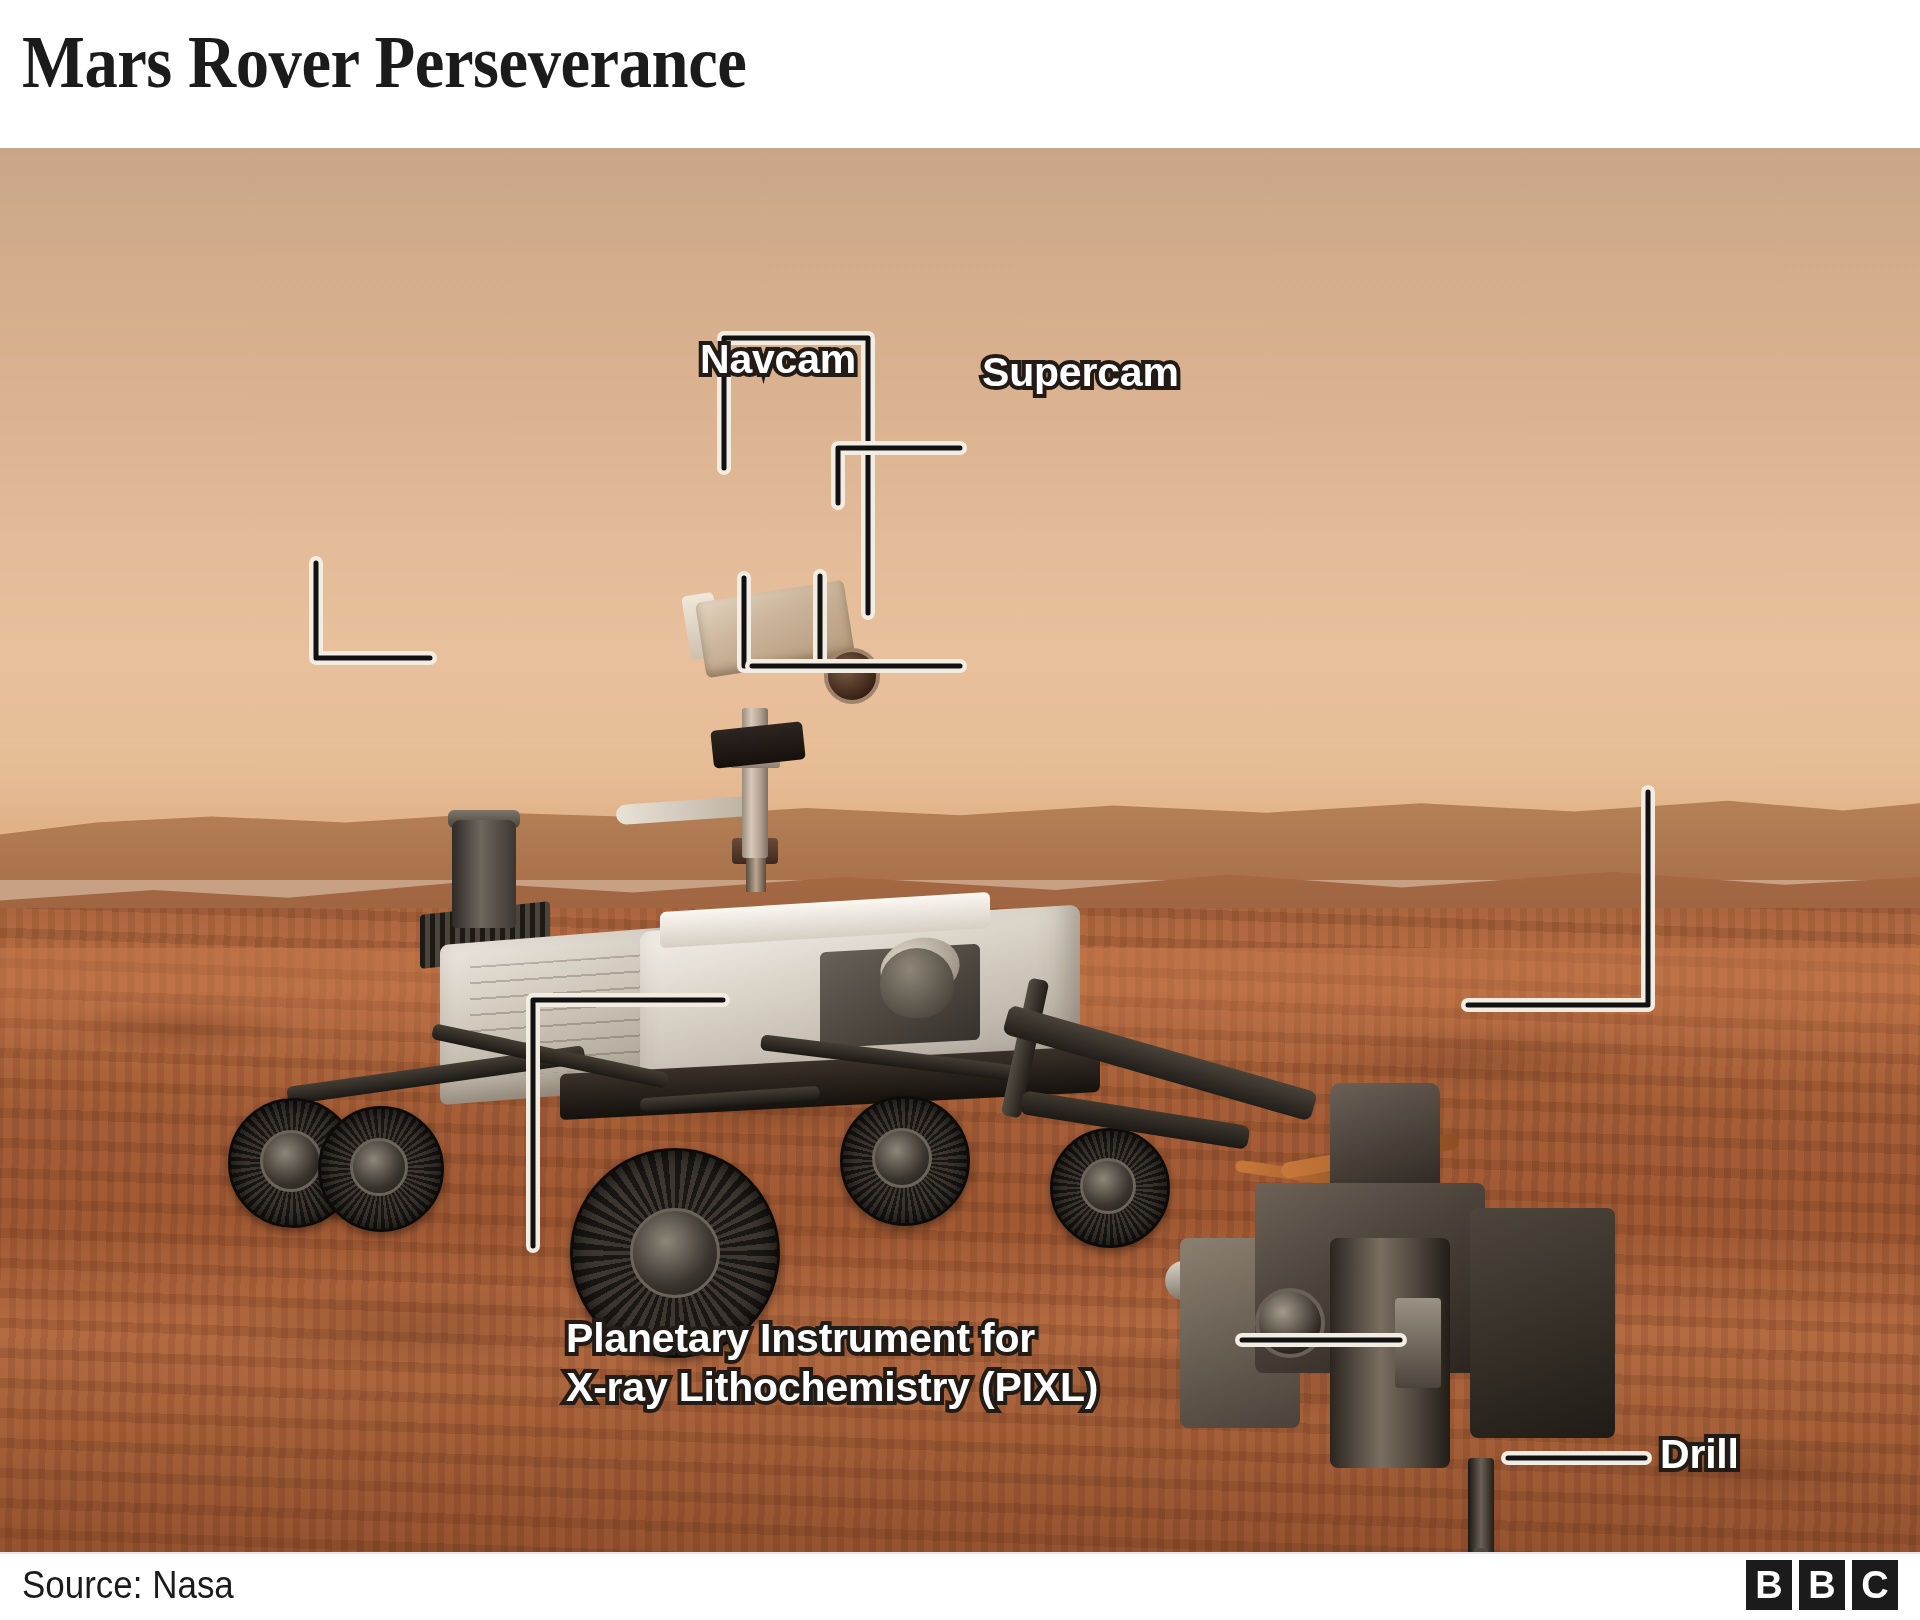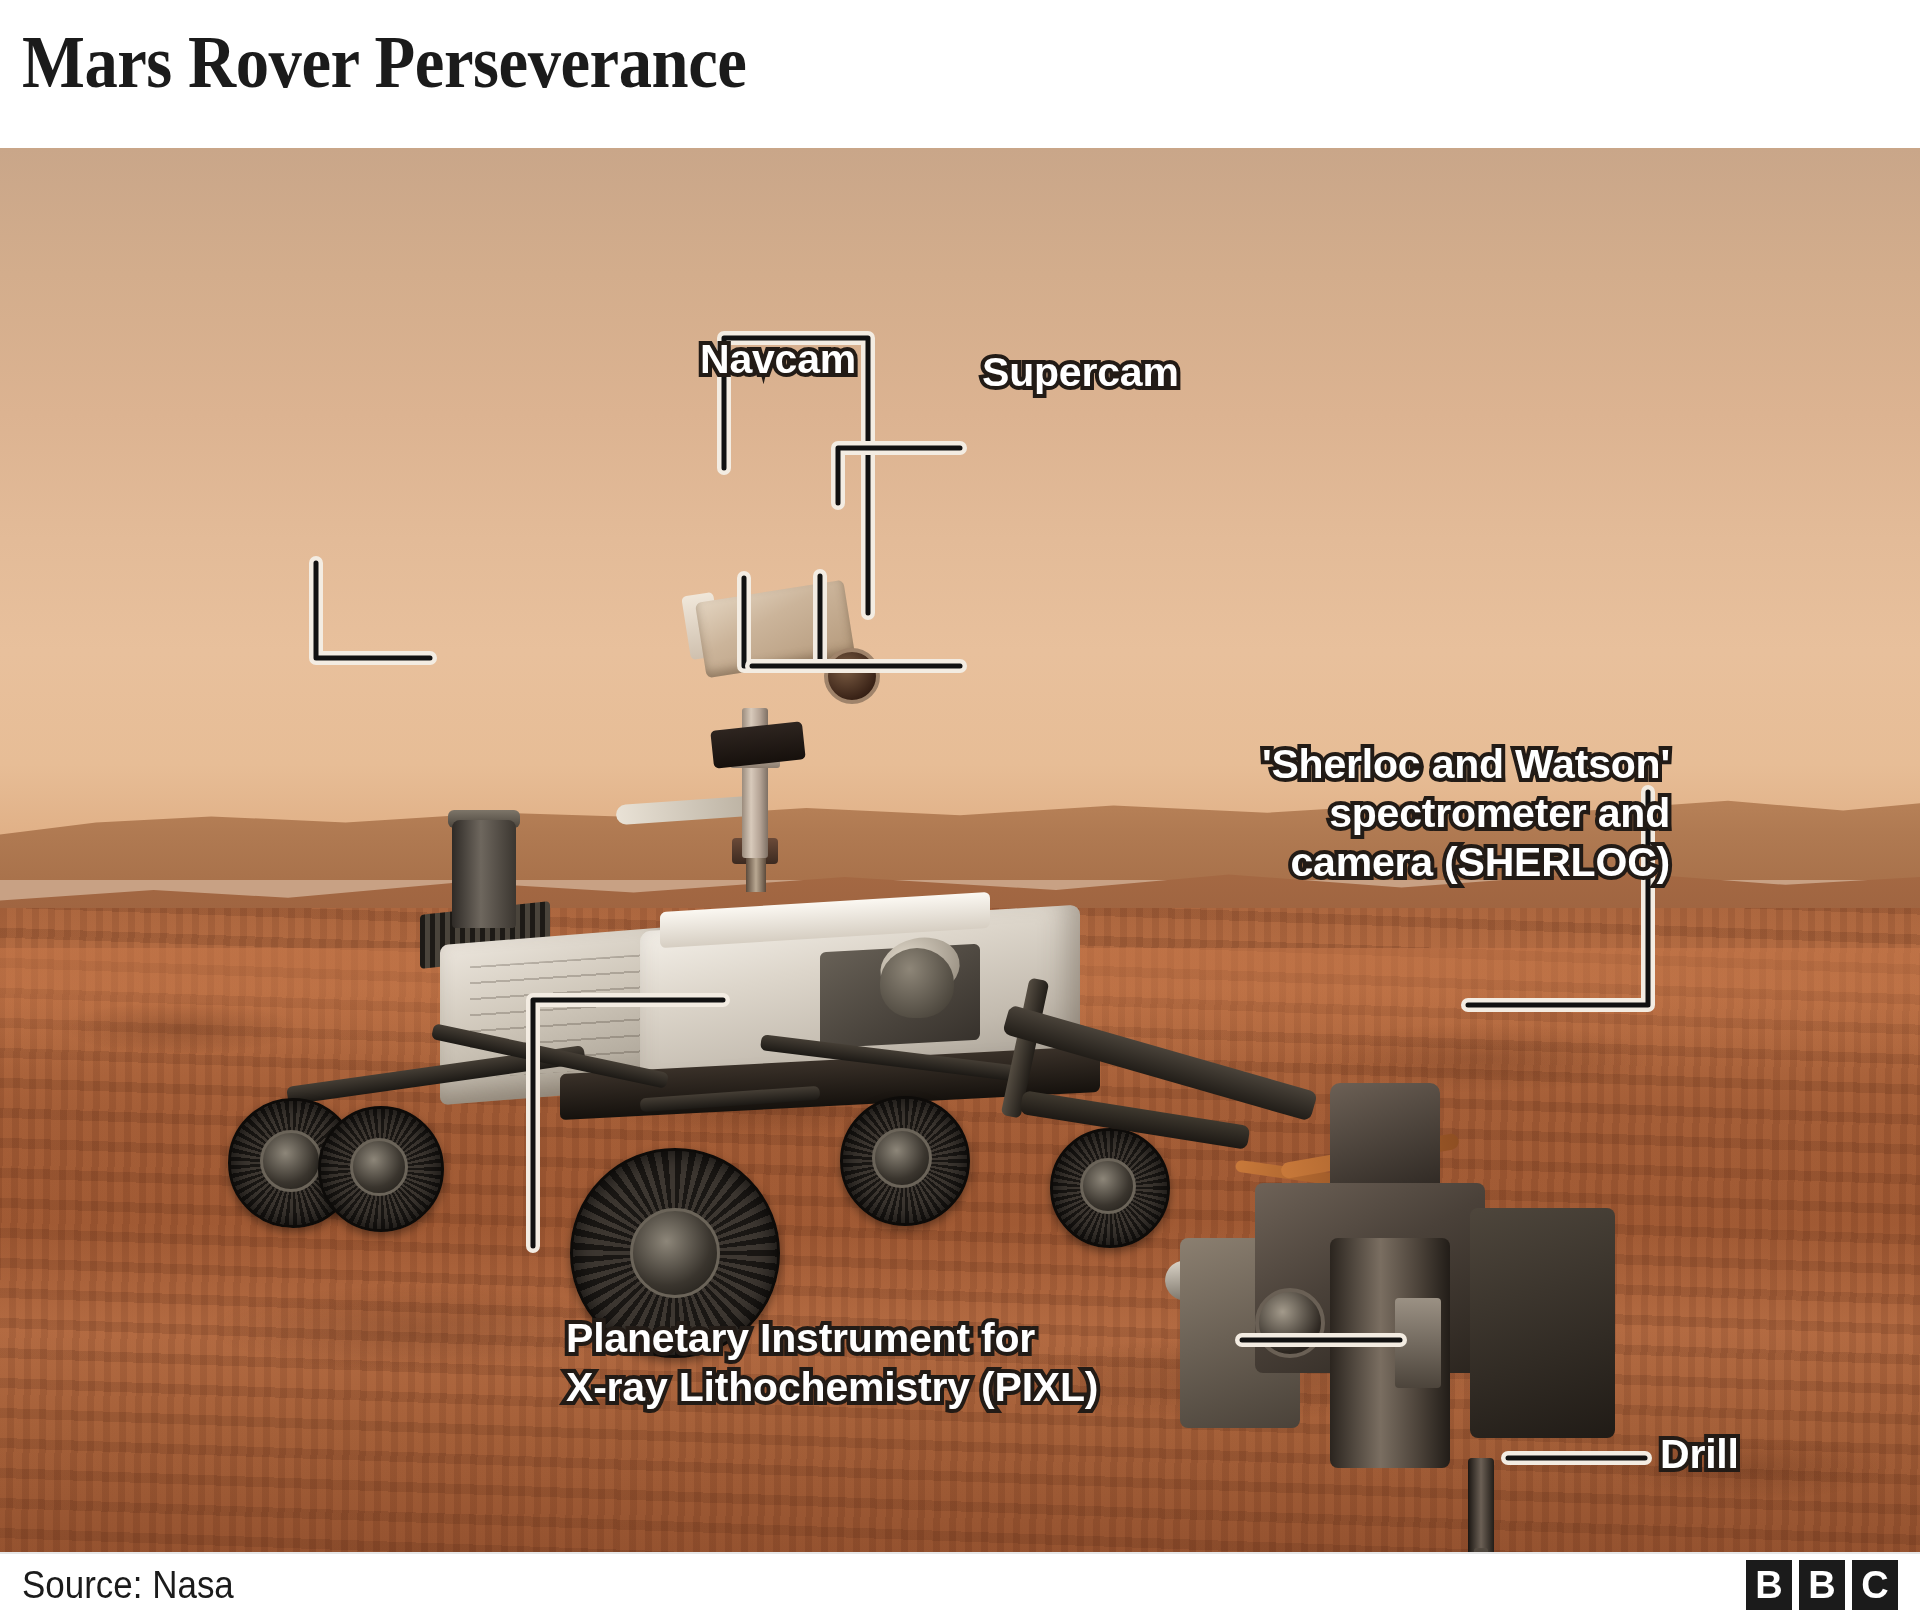--- a/index.html
+++ b/index.html
@@ -370,23 +370,20 @@
           </g>
         </svg>
       </div>
 
       <div class="lbl" style="left:700px; top:187px;">Navcam</div>
 
       <div class="lbl" style="left:982px; top:200px;">Supercam</div>
 
 
 
-      <div class="lbl right" style="left:1150px; top:592px; width:520px;">'Sherloc and Watson'
-spectrometer and
-camera (SHERLOC)</div>
 
 
       <div class="lbl" style="left:566px; top:1166px;">Planetary Instrument for
 X-ray Lithochemistry (PIXL)</div>
 
       <div class="lbl" style="left:1660px; top:1282px;">Drill</div>
 
     </div>
   </div>
 

